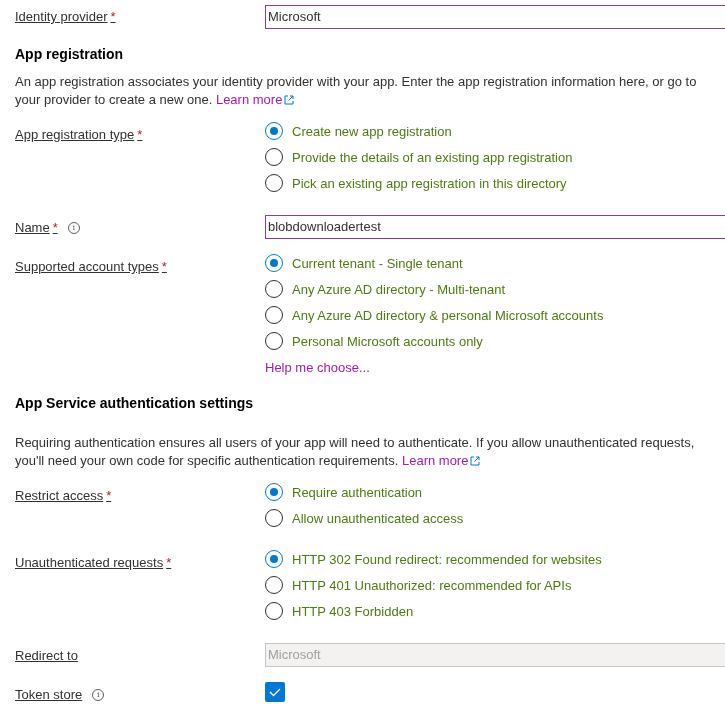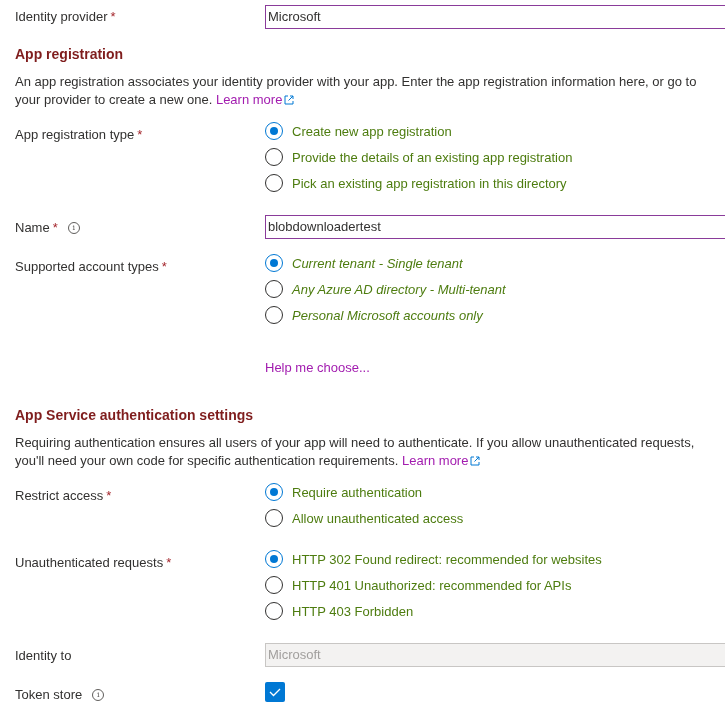--- a/index.html
+++ b/index.html
@@ -2,29 +2,29 @@
 <html><head>
   <meta charset="utf-8">
   <style>
     * { box-sizing: border-box; margin: 0; padding: 0; }
     html, body {
       width: 725px; height: 724px; background: #ffffff; overflow: hidden;
       font-family: "Liberation Sans", "DejaVu Sans", sans-serif;
       font-size: 13px; color: #323130;
     }
     .abs { position: absolute; }
-    .label { position: absolute; left: 15px; font-size: 13px; color: #323130; white-space: nowrap; }
+    .label { position: absolute; left: 15px; font-size: 13px; color: #323130; white-space: nowrap; text-decoration: underline; }
     .req { color: #a4262c; margin-left: 3px; }
     .info {
       display: inline-block; width: 12px; height: 12px; border: 1px solid #605e5c;
       border-radius: 50%; font-size: 8px; line-height: 10px; text-align: center;
       color: #605e5c; margin-left: 10px; vertical-align: middle; position: relative; top: -1px;
       font-family: "DejaVu Serif", serif;
     }
-    .section-title { position: absolute; left: 15px; font-size: 14px; font-weight: bold; color: #7f1d1d; }
+    .section-title { position: absolute; left: 15px; font-size: 14px; font-weight: bold; color: #000000; }
     .desc { position: absolute; left: 15px; width: 700px; font-size: 13px; line-height: 18px; color: #323130; }
     a.link { color: #a21caf; text-decoration: none; }
     .ext { display: inline-block; width: 10px; height: 10px; vertical-align: middle; margin-left: 2px; position: relative; top: -1px; }
     .select {
       position: absolute; left: 265px; width: 503px; height: 24px;
       border: 1px solid #8a3b9a; background: #fff; padding-left: 2px;
       font-size: 13px; line-height: 22px; color: #323130;
     }
     .select.disabled { border-color: #c8c6c4; background: #f3f2f1; color: #a19f9d; }
     .chev { position: absolute; right: 10px; top: 5px; width: 12px; height: 10px; }
@@ -91,37 +91,41 @@
 <div class="select" style="top:215px;">
   <span>blobdownloadertest</span>
   <svg class="chev" viewBox="0 0 12 10">
       <polyline points="1,5 4.5,8.5 11,1.5" fill="none" stroke="#323130" stroke-width="1"></polyline>
     </svg>
 </div>
 
 <div class="label" style="top:259px;">
   <span>Supported account types</span><span class="req">*</span>
 </div>
-<div class="radio-group" style="top:250px;font-style:italic;">
+<div class="radio-group" style="top:250px;">
   <div class="radio">
       <span class="circle checked"></span>
       <span class="rtext">Current tenant - Single tenant</span>
     </div>
   <div class="radio">
       <span class="circle"></span>
       <span class="rtext">Any Azure AD directory - Multi-tenant</span>
     </div>
   <div class="radio">
       <span class="circle"></span>
+      <span class="rtext">Any Azure AD directory &amp; personal Microsoft accounts</span>
+    </div>
+  <div class="radio">
+      <span class="circle"></span>
       <span class="rtext">Personal Microsoft accounts only</span>
     </div>
 </div>
 <a class="link abs" style="left:265px; top:360px;">Help me choose...</a>
 
-<div class="section-title" style="top:407px;">App Service authentication settings</div>
+<div class="section-title" style="top:395px;">App Service authentication settings</div>
 <div class="desc" style="top:434px;">
   <span>Requiring authentication ensures all users of your app will need to authenticate. If you allow unauthenticated requests, you'll need your own code for specific authentication requirements.</span>
   <a class="link"><span>Learn more</span><svg class="ext" viewBox="0 0 10 10">
         <path d="M4 1H1v8h8V6" fill="none" stroke="#0078d4" stroke-width="1"></path>
         <path d="M6 1h3v3M9 1L4.5 5.5" fill="none" stroke="#0078d4" stroke-width="1"></path>
       </svg></a>
 </div>
 
 <div class="label" style="top:488px;">
   <span>Restrict access</span><span class="req">*</span>
@@ -148,21 +152,21 @@
   <div class="radio">
       <span class="circle"></span>
       <span class="rtext">HTTP 401 Unauthorized: recommended for APIs</span>
     </div>
   <div class="radio">
       <span class="circle"></span>
       <span class="rtext">HTTP 403 Forbidden</span>
     </div>
 </div>
 
-<div class="label" style="top:648px;">Identity to</div>
+<div class="label" style="top:648px;">Redirect to</div>
 <div class="select disabled" style="top:643px; border-color:#c8c6c4;">
   <span>Microsoft</span>
   <svg class="chev" viewBox="0 0 12 10">
       <polyline points="1,3 6,8 11,3" fill="none" stroke="#a19f9d" stroke-width="1"></polyline>
     </svg>
 </div>
 
 <div class="label" style="top:687px;">
   <span>Token store</span><span class="info">i</span>
 </div>

